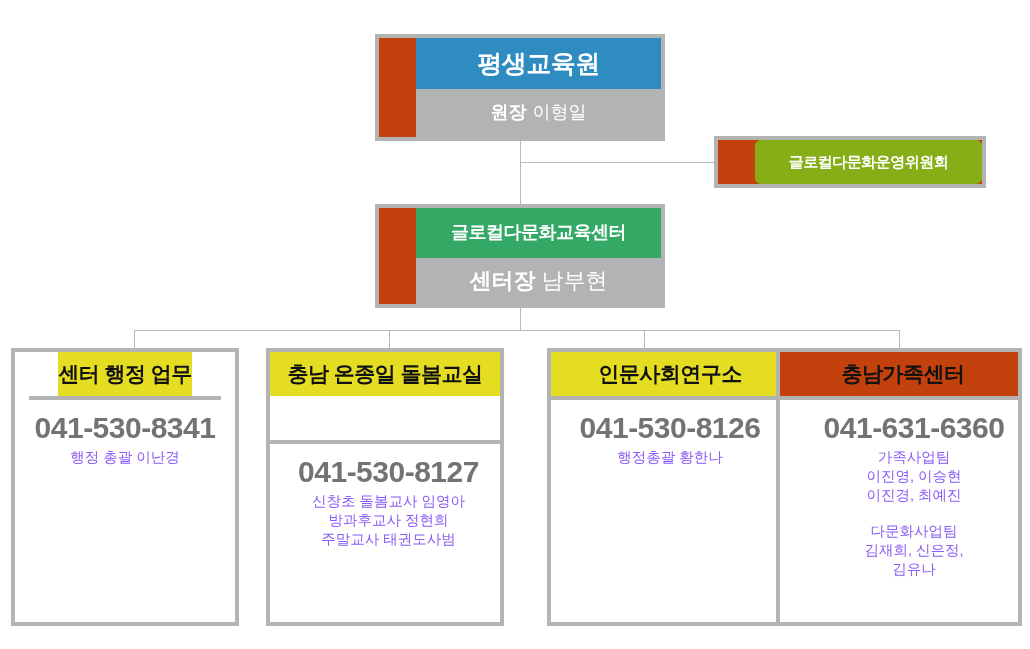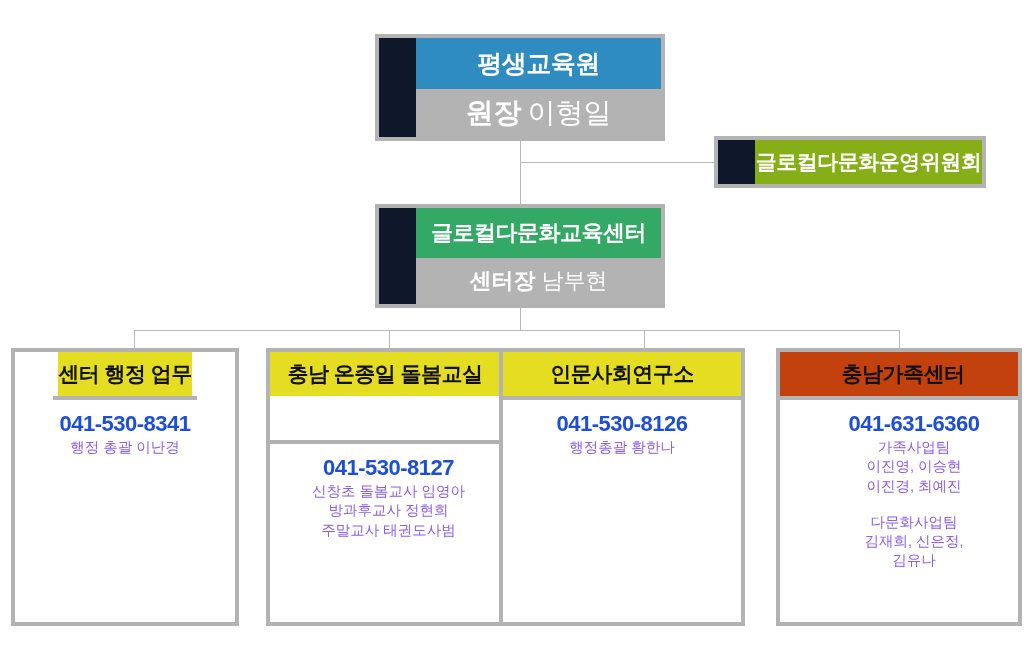--- a/index.html
+++ b/index.html
@@ -20,21 +20,21 @@
 
   
   .line { position: absolute; background: #b9b9b9; }
   .vline { width: 1px; }
   .hline { height: 1px; }
 
   
   .node {
     position: absolute;
     border: 4px solid #b3b3b3;
-    background: #0f172a;
+    background: #c2410c;
     display: flex;
     flex-direction: column;
     padding-left: 37px;
   }
   .node .head {
     width: 100%;
     display: flex;
     align-items: center;
     justify-content: center;
     color: #ffffff;
@@ -56,37 +56,37 @@
   .node .sub .role { font-weight: bold; margin-right: 6px; }
   .node .sub .person { font-weight: normal; }
 
   
   #node-institute {
     left: 375px; top: 34px; width: 290px; height: 107px;
   }
   #node-institute .head {
     height: 51px; background: #2f8cc0; font-size: 25px;
   }
-  #node-institute .sub { height: 48px; font-size: 28px; }
+  #node-institute .sub { height: 48px; font-size: 18px; }
 
   
   #node-committee {
     left: 714px; top: 136px; width: 272px; height: 52px;
     border: 4px solid #b3b3b3;
   }
   #node-committee .head {
-    height: 100%; background: #86ae16; font-size: 21px;
+    height: 100%; background: #86ae16; font-size: 15px; border-radius: 6px;
   }
 
   
   #node-center {
     left: 375px; top: 204px; width: 290px; height: 104px;
   }
   #node-center .head {
-    height: 50px; background: #34a865; font-size: 22px;
+    height: 50px; background: #34a865; font-size: 18px;
   }
   #node-center .sub { height: 46px; font-size: 22px; }
 
   
   .leaf {
     position: absolute;
     top: 348px;
     height: 278px;
     border: 4px solid #b3b3b3;
     background: #ffffff;
@@ -107,37 +107,37 @@
   }
   .leaf .body {
     flex: 1 1 auto;
     background: #ffffff;
     border-top: 4px solid #b3b3b3;
     padding: 11px 6px 6px 6px;
     text-align: center;
     overflow: hidden;
   }
   .leaf .phone {
-    font-size: 22px;
+    font-size: 30px;
     font-weight: bold;
-    color: #1d4ed8;
+    color: #737373;
     letter-spacing: -0.5px;
     line-height: 1.15;
     margin-bottom: 2px;
   }
   .leaf .detail {
     font-size: 14.5px;
     color: #8b5cf6;
     line-height: 1.32;
   }
   .leaf .detail .gap { display: block; height: 17px; }
 
   #leaf-admin    { left: 11px;  width: 228px; align-items: center; }
   #leaf-care     { left: 266px; width: 238px; gap: 44px; }
-  #leaf-research { left: 499px; width: 246px; }
+  #leaf-research { left: 547px; width: 246px; }
   #leaf-family   { left: 776px; width: 246px; }
 </style>
 </head>
 <body>
 
 <div id="chart">
 
   <div class="line vline" style="left: 520px; top: 141px; height: 63px; background: rgb(185, 185, 185);"></div>
 
   <div class="line hline" style="left: 520px; top: 162px; width: 194px; background: rgb(185, 185, 185);"></div>

